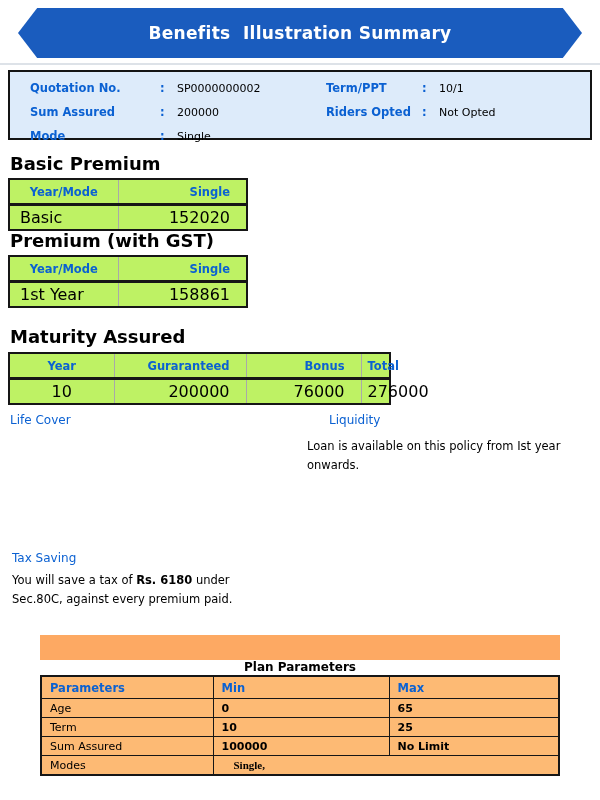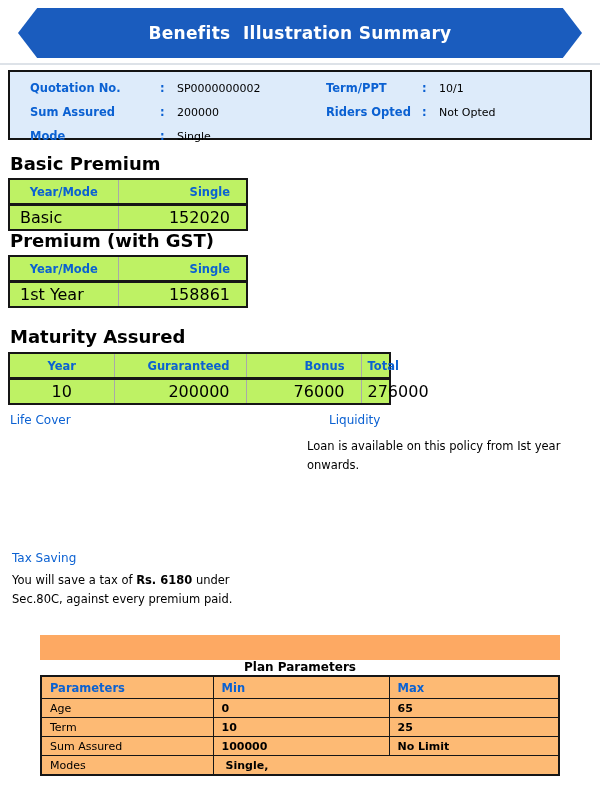--- a/index.html
+++ b/index.html
@@ -203,18 +203,18 @@
         <td class="val">10</td>
         <td class="val">25</td>
       </tr>
       <tr>
         <td>Sum Assured</td>
         <td class="val">100000</td>
         <td class="val">No Limit</td>
       </tr>
       <tr>
         <td>Modes</td>
-        <td class="val" colspan="2" style="padding-left:12px;">Single,</td>
+        <td class="val" colspan="2" style="padding-left:20px;font-family:Liberation Serif, serif;">Single,</td>
       </tr>
     </tbody>
   </table>
 
 </div>
 
 </body></html>

